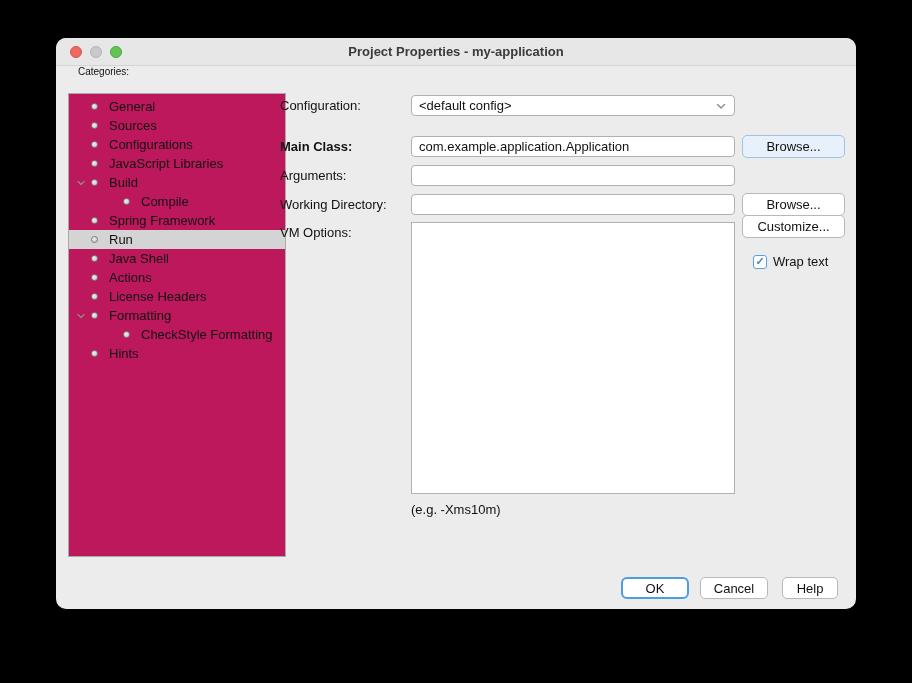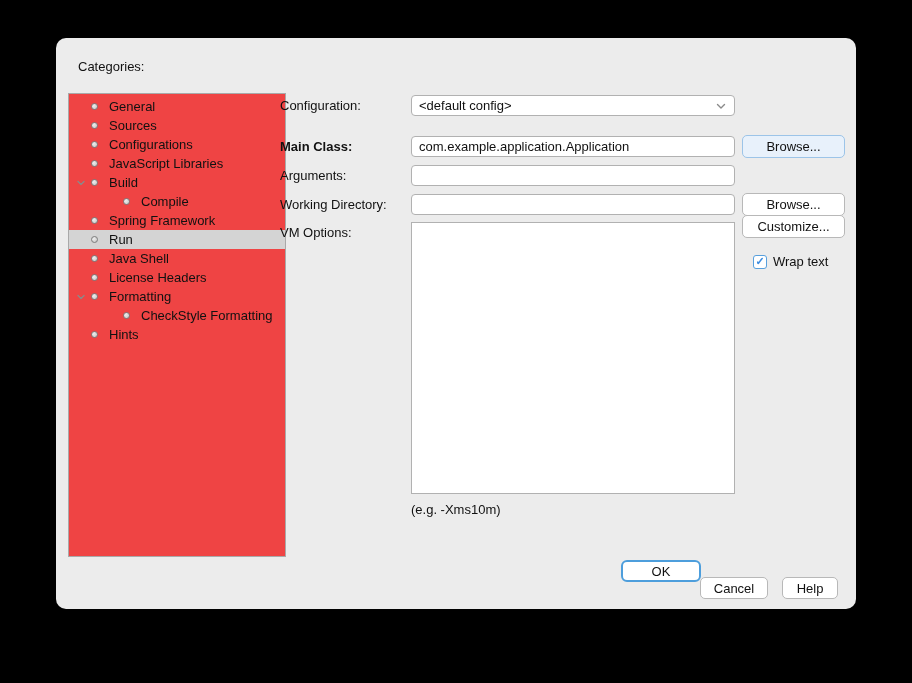--- a/index.html
+++ b/index.html
@@ -19,24 +19,24 @@
     display:flex; align-items:center; justify-content:center;
   }
   .traffic { position:absolute; left:14px; top:8px; display:flex; gap:8px; }
   .light { width:12px; height:12px; border-radius:50%; }
   .light.red   { background:#ee6a5f; border:0.5px solid #d55549; }
   .light.gray  { background:#c9c9c9; border:0.5px solid #b5b5b5; }
   .light.green { background:#61c554; border:0.5px solid #4aa63e; }
   .title { font-size:13px; font-weight:bold; color:#3a3a3a; }
 
   
-  .cat-label { position:absolute; left:22px; top:21px; font-size:13px; color:#111; }
+  .cat-label { position:absolute; left:22px; top:28px; font-size:10px; color:#111; }
   .tree {
     position:absolute; left:12px; top:55px; width:218px; height:464px;
-    background:#ef4444; border:1px solid #a9a9a9; overflow:hidden; padding-top:3px;
+    background:#be185d; border:1px solid #a9a9a9; overflow:hidden; padding-top:3px;
   }
   .tree-row { display:flex; align-items:center; height:19px; font-size:13px; color:#111; cursor:default; }
   .tree-row.selected { background:#d4d4d4; }
   .chev-slot { width:14px; margin-left:5px; display:flex; align-items:center; justify-content:center; flex:none; }
   .indent { width:32px; flex:none; }
   .bullet {
     width:7px; height:7px; border-radius:50%; flex:none;
     border:1px solid #7d7d7d; background:radial-gradient(circle at 35% 35%, #efefef, #c2c2c2);
     margin-left:3px;
   }
@@ -77,29 +77,37 @@
 
   .wrap-row { position:absolute; left:697px; top:216px; display:flex; align-items:center; gap:6px; }
   .checkbox {
     width:14px; height:14px; background:#fff; border:1px solid #58a0dd; border-radius:3px;
     display:flex; align-items:center; justify-content:center;
     color:#3c8ce0; font-size:11px; font-weight:bold; line-height:1;
   }
   .wrap-row .lbl { font-size:13px; color:#111; }
 
   
-  .ok     { left:565px; top:522px; width:80px; height:22px; }
+  .ok     { left:565px; top:539px; width:68px; height:22px; }
   .cancel { left:644px; top:539px; width:68px; height:22px; }
   .help   { left:726px; top:539px; width:56px; height:22px; }
 </style>
 </head>
 <body>
 
 <div class="window">
 
+  <div class="titlebar">
+    <div class="traffic">
+      <span class="light red"></span>
+      <span class="light gray"></span>
+      <span class="light green"></span>
+    </div>
+    <span class="title">Project Properties - my-application</span>
+  </div>
 
   <div class="cat-label">Categories:</div>
 
   <div class="tree">
       <div class="tree-row">
         <span class="chev-slot"></span>
         <span class="bullet"></span>
         <span class="lbl">General</span>
       </div>
       <div class="tree-row">
@@ -139,20 +147,25 @@
       </div>
       <div class="tree-row selected">
         <span class="chev-slot"></span>
         <span class="bullet"></span>
         <span class="lbl">Run</span>
       </div>
       <div class="tree-row">
         <span class="chev-slot"></span>
         <span class="bullet"></span>
         <span class="lbl">Java Shell</span>
+      </div>
+      <div class="tree-row">
+        <span class="chev-slot"></span>
+        <span class="bullet"></span>
+        <span class="lbl">Actions</span>
       </div>
       <div class="tree-row">
         <span class="chev-slot"></span>
         <span class="bullet"></span>
         <span class="lbl">License Headers</span>
       </div>
       <div class="tree-row">
         <span class="chev-slot">
           <svg width="10" height="10" viewBox="0 0 10 10">
             <polyline points="2,3.5 5,6.5 8,3.5" fill="none" stroke="#8a8a8a" stroke-width="1.3" stroke-linecap="round" stroke-linejoin="round"></polyline>

